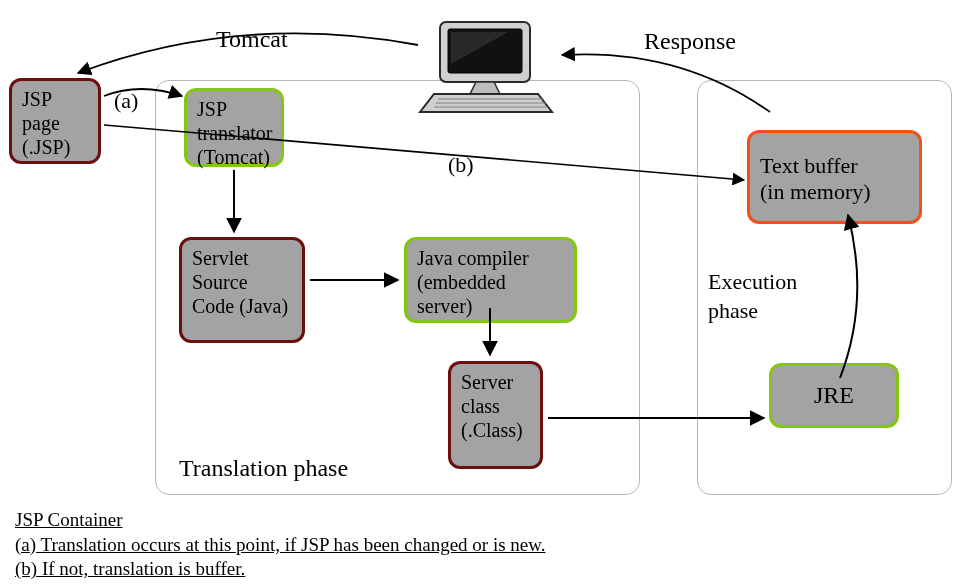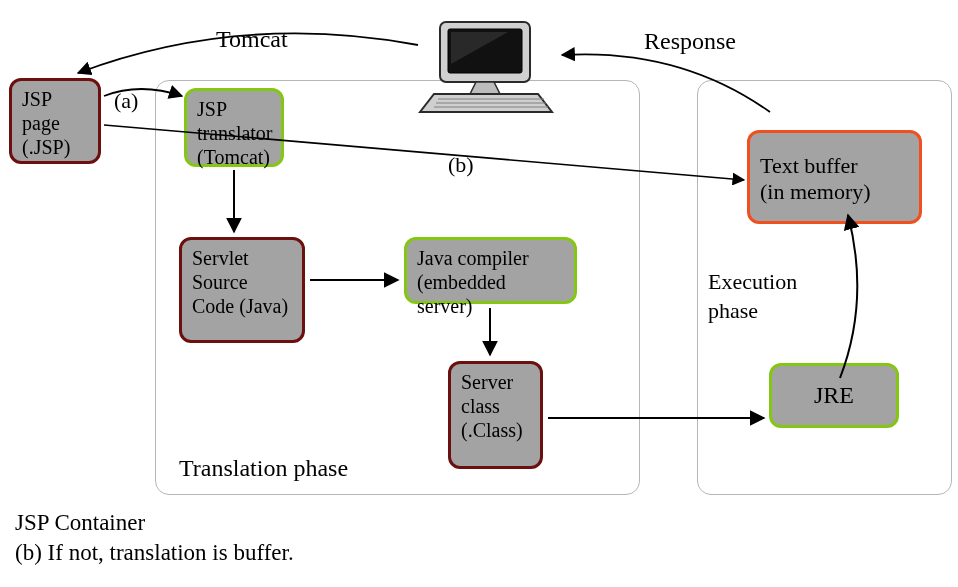--- a/index.html
+++ b/index.html
@@ -48,22 +48,23 @@
   .label-sm {
     position: absolute;
     font-size: 22px;
   }
   .label-small {
     position: absolute;
     font-size: 22px;
   }
   .caption {
     position: absolute;
-    font-size: 23px;
+    font-size: 19px;
     line-height: 1.3;
+    text-decoration: underline;
   }
   svg.overlay {
     position: absolute;
     left: 0; top: 0;
     width: 958px; height: 587px;
     pointer-events: none;
   }
 </style>
 </head>
 <body>
@@ -82,21 +83,21 @@
 
   <div class="node darkred" style="left:9px; top:78px; width:92px; height:86px; white-space:pre-line;">JSP
 page
 (.JSP)</div>
   <div class="node green" style="left:184px; top:88px; width:100px; height:79px; white-space:pre-line;">JSP
 translator
 (Tomcat)</div>
   <div class="node darkred" style="left:179px; top:237px; width:126px; height:106px; white-space:pre-line;">Servlet
 Source
 Code (Java)</div>
-  <div class="node green" style="left:404px; top:237px; width:173px; height:67px; white-space:pre-line;">Java compiler
+  <div class="node green" style="left:404px; top:237px; width:173px; height:86px; white-space:pre-line;">Java compiler
 (embedded server)</div>
   <div class="node darkred" style="left:448px; top:361px; width:95px; height:108px; white-space:pre-line;">Server
 class
 (.Class)</div>
   <div class="node green" style="left:769px; top:363px; width:130px; height:65px; text-align:center; font-size:24px; display:flex; align-items:center; justify-content:center;">JRE</div>
   <div class="node orange" style="left:747px; top:114px; width:175px; height:94px; white-space:pre-line; font-size:22px; padding-top:20px;margin-top:16px;">Text buffer
 (in memory)</div>
 
   <svg style="position:absolute; left:418px; top:20px; width:140px; height:96px;" viewBox="0 0 140 96">
 
@@ -137,16 +138,17 @@
 
     <path d="M 548 418 L 764 418" stroke="#000" stroke-width="2" fill="none" marker-end="url(#arrow)"></path>
 
     <path d="M 840 378 Q 870 300 848 215" stroke="#000" stroke-width="2" fill="none" marker-end="url(#arrow)"></path>
 
     <path d="M 770 112 Q 680 48 562 55" stroke="#000" stroke-width="1.8" fill="none" marker-end="url(#arrow)"></path>
   </svg>
 
   <div class="caption" style="left:15px; top:508px;">
     <div>JSP Container</div>
+    <div>(a) Translation occurs at this point, if JSP has been changed or is new.</div>
     <div>(b) If not, translation is buffer.</div>
   </div>
 
 </div>
 
 </body></html>

